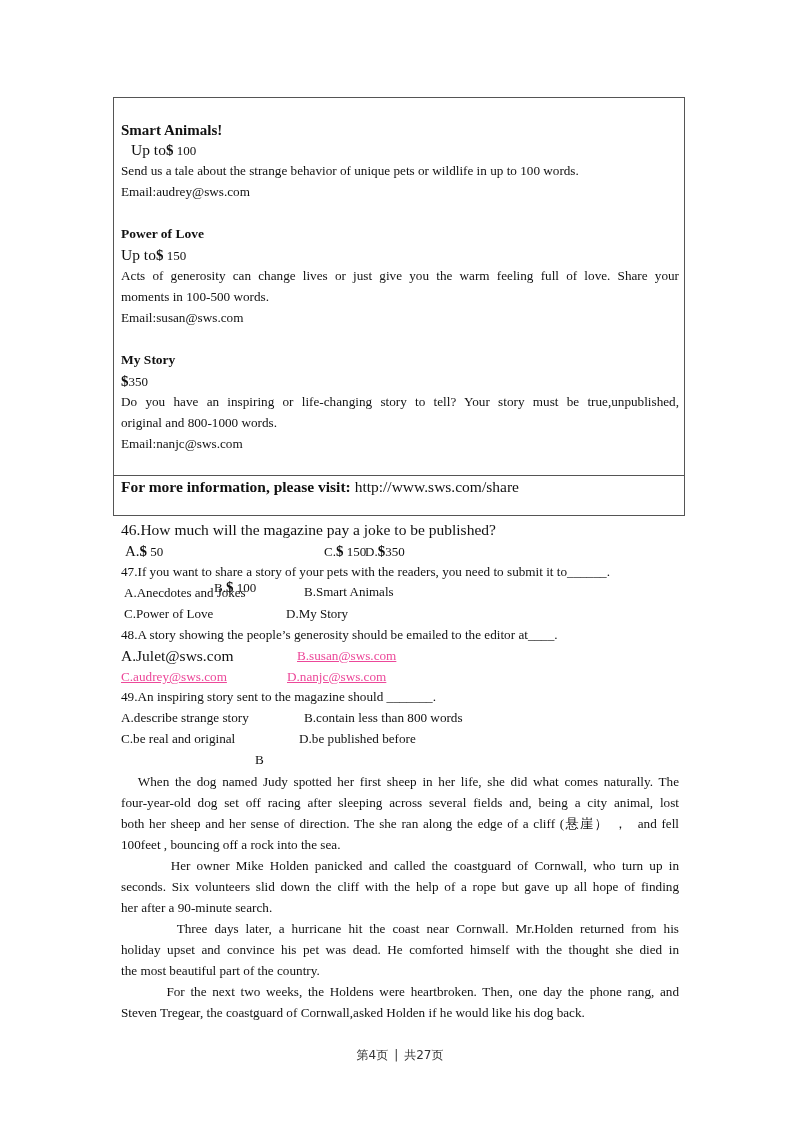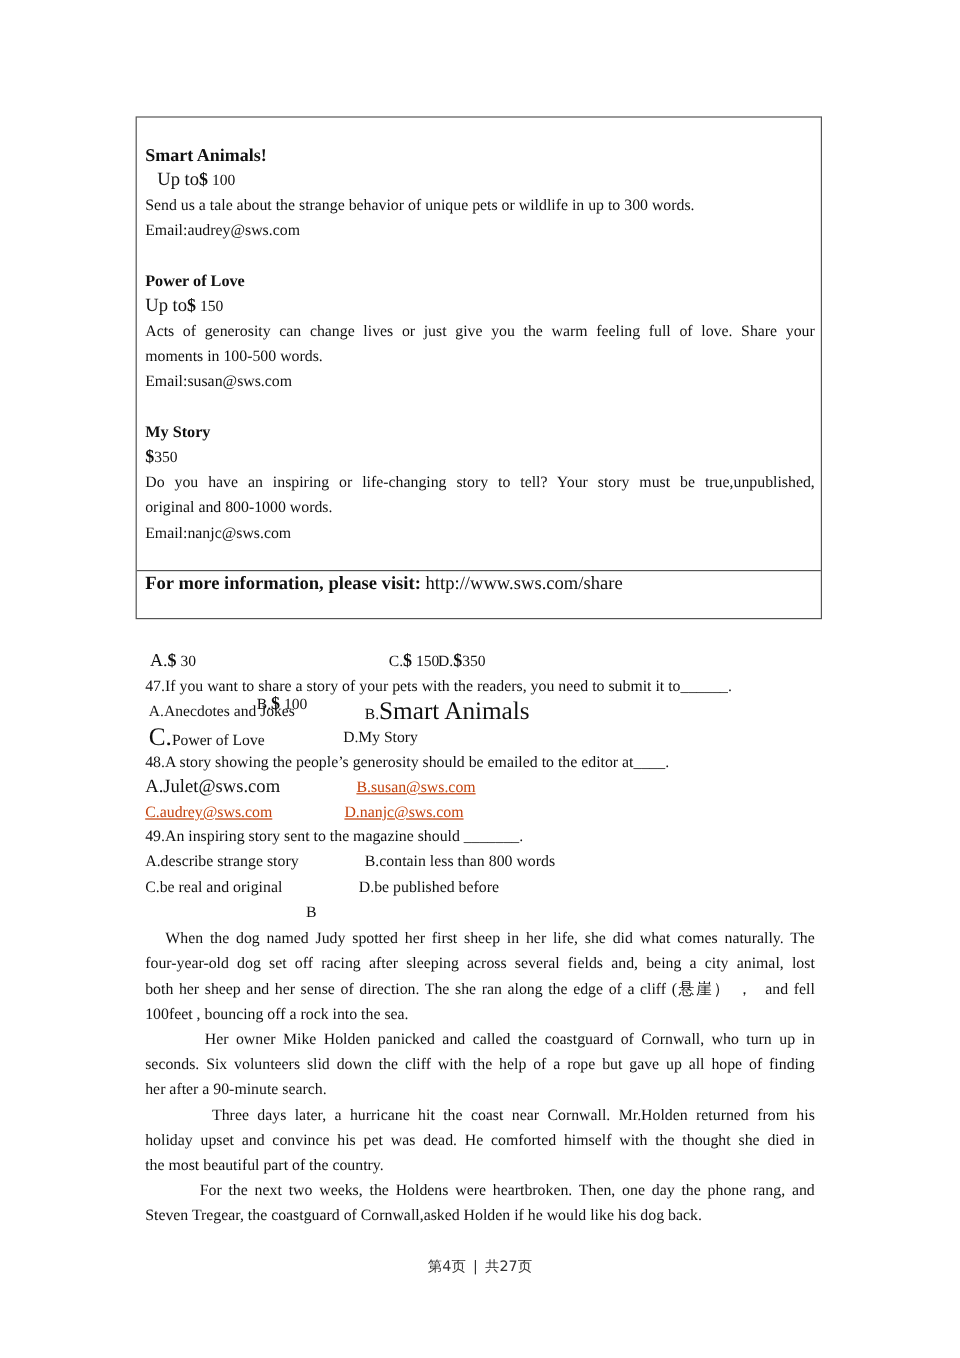--- a/index.html
+++ b/index.html
@@ -15,40 +15,40 @@
   .title { font-weight: bold; font-size: 13.5px; }
   .title-lg { font-weight: bold; font-size: 15px; }
   .price-prefix { font-size: 15.5px; }
   .dollar { font-weight: bold; font-size: 15px; }
   .price-num { font-size: 13px; }
   .para { position: absolute; left: 121px; width: 558px; font-size: 13.2px; line-height: 21px; text-align: justify; }
   .para .l { display: block; text-align: justify; text-align-last: justify; white-space: nowrap; }
   .para .l.last { text-align-last: left; }
   .q { font-size: 15.5px; }
   .opt { font-size: 13px; }
-  .opt-lg { font-size: 21px; }
-  .link { color: #c2410c; text-decoration: underline; }
+  .opt-lg { font-size: 13px; }
+  .link { color: #ec4899; text-decoration: underline; }
   .footer { position: absolute; top: 1047px; left: 0; width: 800px; text-align: center;
             font-family: "DejaVu Sans", sans-serif; font-size: 12px; color: #333; }
   .footer .sep { margin: 0 6px; }
 </style>
 </head>
 <body>
 
 <div class="page">
 
   <div class="ad-box">
     <div class="ad-divider"></div>
   </div>
 
   <div class="line title-lg" style="left:121px; top:121px;">Smart Animals!</div>
   <div class="line" style="left:121px; top:141px;margin-left:10px;">
     <span class="price-prefix">Up to</span><span class="dollar">$</span> <span class="price-num">100</span>
   </div>
-  <div class="line" style="left:121px; top:162px;">Send us a tale about the strange behavior of unique pets or wildlife in up to 300 words.</div>
+  <div class="line" style="left:121px; top:162px;">Send us a tale about the strange behavior of unique pets or wildlife in up to 100 words.</div>
   <div class="line" style="left:121px; top:183px;">Email:audrey@sws.com</div>
 
   <div class="line title" style="left:121px; top:225px;">Power of Love</div>
   <div class="line" style="left:121px; top:246px;">
     <span class="price-prefix">Up to</span><span class="dollar">$</span> <span class="price-num">150</span>
   </div>
   <div class="line" style="left:121px; top:267px; width:558px; text-align:justify; text-align-last:justify;">Acts of generosity can change lives or just give you the warm feeling full of love. Share your</div>
   <div class="line" style="left:121px; top:288px;">moments in 100-500 words.</div>
   <div class="line" style="left:121px; top:309px;">Email:susan@sws.com</div>
 
@@ -58,21 +58,22 @@
   </div>
   <div class="line" style="left:121px; top:393px; width:558px; text-align:justify; text-align-last:justify;">Do you have an inspiring or life-changing story to tell? Your story must be true,unpublished,</div>
   <div class="line" style="left:121px; top:414px;">original and 800-1000 words.</div>
   <div class="line" style="left:121px; top:435px;">Email:nanjc@sws.com</div>
 
   <div class="line" style="left:121px; top:477px; font-size:15.5px; line-height:20px;">
     <span style="font-weight:bold;">For more information, please visit:</span>
     <span>http://www.sws.com/share</span>
   </div>
 
-  <div class="line opt" style="left:125px; top:542px;"><span style="font-size:15px">A.</span><span class="dollar">$</span> <span>30</span></div>
+  <div class="line q" style="left:121px; top:520px; line-height:20px;">46.How much will the magazine pay a joke to be published?</div>
+  <div class="line opt" style="left:125px; top:542px;"><span style="font-size:15px">A.</span><span class="dollar">$</span> <span>50</span></div>
   <div class="line opt" style="left:214px; top:542px;margin-top:36px;"><span>B.</span><span class="dollar">$</span> <span>100</span></div>
   <div class="line opt" style="left:292px; top:542px;margin-left:32px;"><span>C.</span><span class="dollar">$</span> <span>150</span></div>
   <div class="line opt" style="left:365px; top:542px;"><span>D.</span><span class="dollar">$</span><span>350</span></div>
 
   <div class="line" style="left:121px; top:563px;">47.If you want to share a story of your pets with the readers, you need to submit it to______.</div>
   <div class="line opt" style="left:124px; top:584px;"><span>A.</span><span>Anecdotes and Jokes</span></div>
   <div class="line opt" style="left:304px; top:583px;"><span>B.</span><span class="opt-lg">Smart Animals</span></div>
   <div class="line opt" style="left:124px; top:605px;"><span class="opt-lg">C.</span><span>Power of Love</span></div>
   <div class="line opt" style="left:286px; top:605px;"><span>D.</span><span>My Story</span></div>
 

